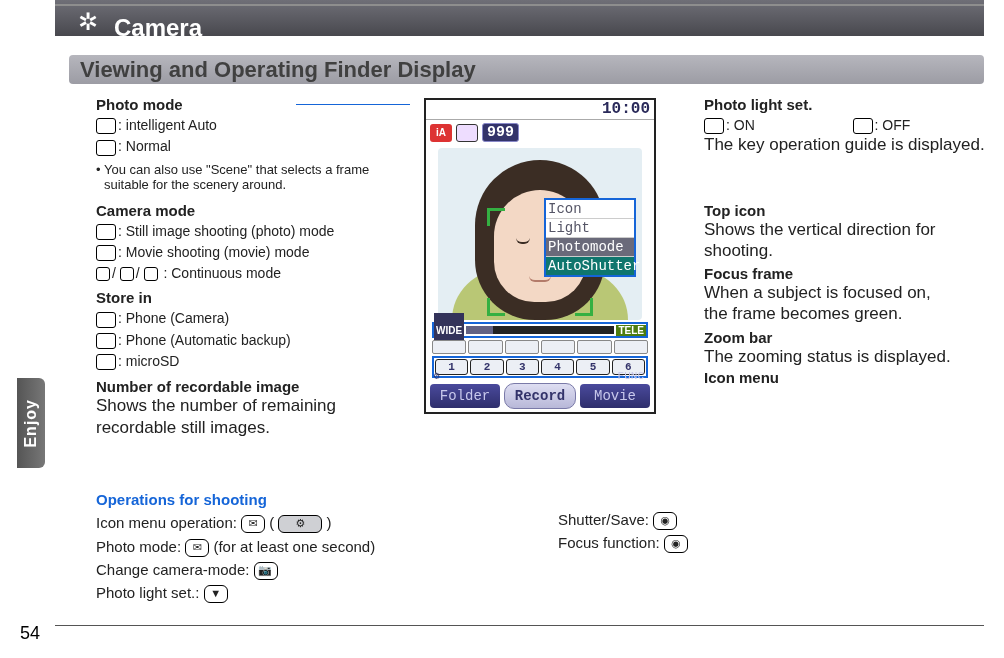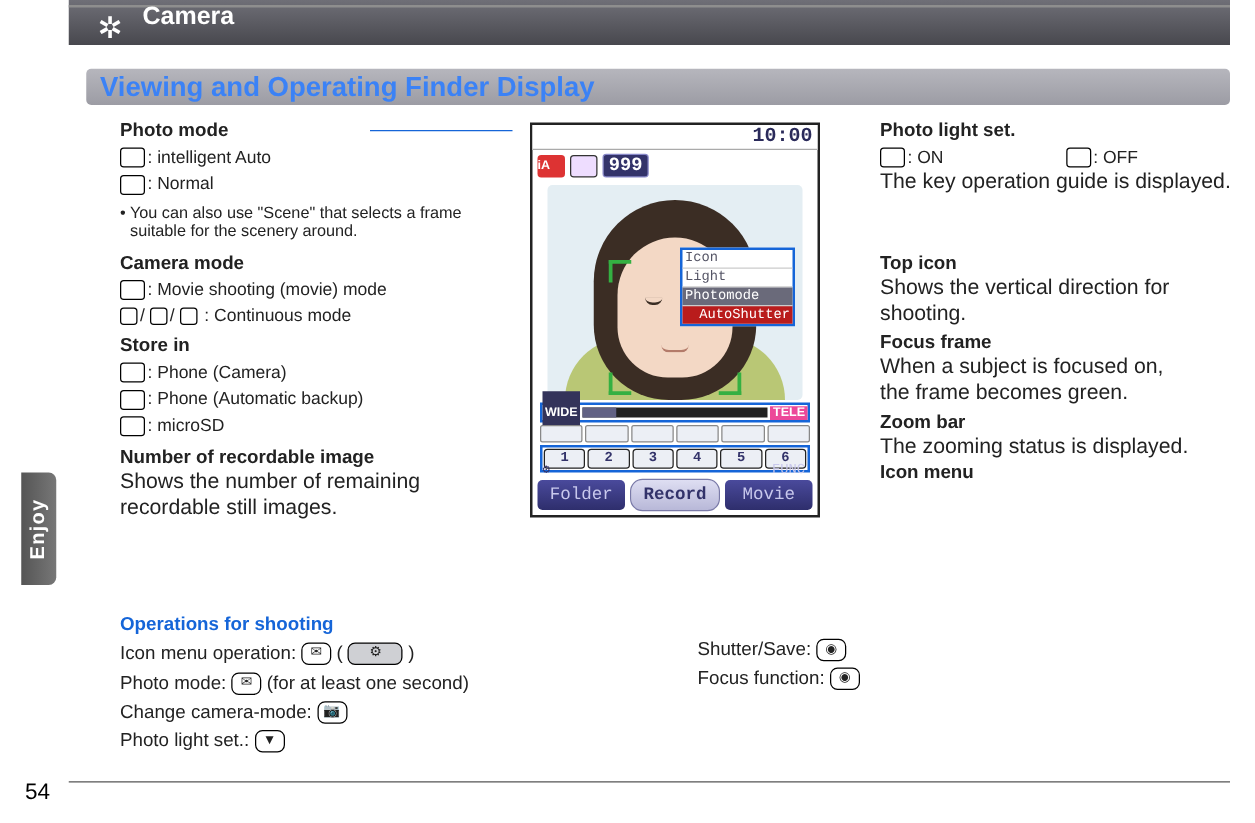--- a/index.html
+++ b/index.html
@@ -10,43 +10,43 @@
     width: 1004px;
     height: 658px;
     position: relative;
     overflow: hidden;
   }
   .top-border { position: absolute; left: 55px; right: 20px; top: 4px; height: 2px; background: #8e8e8e; }
   .shamrock { position: absolute; left: 78px; top: 8px; color: #fff; font-size: 24px; }
   .header-bg { position: absolute; left: 55px; right: 20px; top: 0; height: 36px;
                background: linear-gradient(to bottom, #6f6f77 0%, #48484e 100%);
                border-radius: 0 0 0 0; }
-  .header-title { position: absolute; left: 114px; top: 2px; color: #fff; font-size: 20px; font-weight: bold; }
+  .header-title { position: absolute; left: 114px; top: 14px; color: #fff; font-size: 24px; font-weight: bold; }
   .sub-bg { position: absolute; left: 69px; right: 20px; top: 55px; height: 29px;
             background: linear-gradient(to bottom, #b6b6bd 0%, #9c9ca4 100%); border-radius: 4px; }
-  .sub-title { position: absolute; left: 80px; top: 57px; color: #3b82f6; font-size: 22px; font-weight: bold; }
+  .sub-title { position: absolute; left: 80px; top: 57px; color: #404040; font-size: 22px; font-weight: bold; }
 
   .col { position: absolute; font-size: 14px; color: #222; }
   .h { font-weight: bold; font-size: 15px; }
   .desc { font-size: 17px; line-height: 1.25; }
   .icon-box { display: inline-block; width: 20px; height: 16px; border: 1.5px solid #000; border-radius: 3px;
               vertical-align: middle; margin-right: 2px; background: #fff; }
   .icon-box.s { width: 14px; height: 14px; }
   .row { margin-top: 4px; }
   .bullet-row { padding-left: 8px; text-indent: -8px; font-size: 13px; margin-top: 6px; }
 
   
   .phone { position: absolute; left: 424px; top: 98px; width: 232px; height: 316px; background: #fff;
            border: 2px solid #222; }
   .phone-top { position: absolute; top: 0; left: 0; right: 0; height: 20px; background: #fff;
                border-bottom: 1px solid #aaa; }
   .phone-time { position: absolute; right: 4px; top: 0; font-family: "Courier New", monospace;
                 font-weight: bold; color: #2a2a5a; font-size: 16px; }
   .phone-badge { position:absolute; top: 24px; left: 4px; width: 22px; height: 18px; background:#d33;
-                 border-radius: 3px; color:#fff; font-size:10px; font-weight:bold; text-align:left; line-height:18px;}
+                 border-radius: 3px; color:#fff; font-size:10px; font-weight:bold; text-align:center; line-height:18px;}
   .phone-999 { position: absolute; top: 23px; left: 56px; padding: 0 4px; background:#33336a; color:#fff;
                border-radius:3px; border:1px solid #8888c8; font-family:"Courier New",monospace;
                font-weight:bold; font-size:15px;}
   .phone-cam-square { position:absolute; top:24px; left:30px; width:22px; height:18px; border:1.5px solid #333; border-radius:3px; background:#edf;}
   .face-area { position: absolute; top:48px; left:12px; right:12px; bottom: 92px; background: #e4eef3; border-radius:4px;}
   .hair { position:absolute; top: 12px; left:50%; transform:translateX(-50%); width:130px; height:160px;
           background:#3b2d24; border-radius:65px 65px 60px 60px;}
   .face { position:absolute; top: 42px; left:50%; transform:translateX(-50%); width:92px; height:112px;
           background:#f3d8c5; border-radius:48px 48px 42px 42px;}
   .eye { position:absolute; top:48px; width:14px; height:6px; border-bottom:2px solid #3a2d24; border-radius:0 0 8px 8px;}
@@ -56,32 +56,32 @@
   .body { position:absolute; bottom:0; left:50%; transform:translateX(-50%); width:176px; height:50px;
           background:#b9c775; border-radius:50px 50px 0 0;}
   .focus-frame { position:absolute; top:60px; left:50%; transform:translateX(-50%); width:106px; height:108px;
                  border: none;}
   .corner { position:absolute; width:18px; height:18px; border:3px solid #34b042;}
   .corner.tl{top:0;left:0;border-right:none;border-bottom:none;}
   .corner.tr{top:0;right:0;border-left:none;border-bottom:none;}
   .corner.bl{bottom:0;left:0;border-right:none;border-top:none;}
   .corner.br{bottom:0;right:0;border-left:none;border-top:none;}
   .key-guide-box { position:absolute; top:50px; right:6px; width:92px; border:2px solid #1565d8; background:#fff;
-                   font-size:11px; font-family:"Courier New",monospace; color:#556;}
+                   font-size:14px; font-family:"Courier New",monospace; color:#556;}
   .kg-row { padding:1px 2px; border-bottom:1px solid #ccc; }
-  .kg-row:last-child { border-bottom:none; background:#b91c1c; color:#fff;text-align:right;}
+  .kg-row:last-child { border-bottom:none; background:#0f766e; color:#fff;text-align:right;}
   .kg-row.kg3 { background:#6a6a7a; color:#fff;}
 
   .phone-bottom { position:absolute; left:0; right:0; bottom:0; height:90px; }
   .zoom-strip { position:absolute; top:0; left:6px; right:6px; height:16px; border:2px solid #1565d8;
                background:#fff; font-size:10px; display:flex; align-items:center;}
   .zoom-wide{padding:12px 2px;background:#33335a;color:#fff;font-weight:bold;}
   .zoom-track{flex:1;height:8px;background:#222;margin:0 2px;position:relative;}
   .zoom-fill{position:absolute;left:0;top:0;bottom:0;width:18%;background:#626284;}
-  .zoom-tele{padding:0 2px;background:#ec4899;color:#fff;font-weight:bold;}
+  .zoom-tele{padding:0 2px;background:#4d7c0f;color:#fff;font-weight:bold;}
   .mini-icons{position:absolute;top:18px;left:6px;right:6px;height:14px;display:flex;gap:2px;}
   .mini-icons span{flex:1;background:#eceff5;border:1px solid #888;border-radius:2px;font-size:8px;text-align:center;}
   .icon-menu-strip { position:absolute; top:34px; left:6px; right:6px; height:22px; border:2px solid #1565d8;
                      background:#fff; display:flex; gap:2px; padding:1px;}
   .ims-cell{flex:1;border:1px solid #222;border-radius:3px;display:flex;align-items:center;justify-content:center;
             font-family:"Courier New",monospace;font-weight:bold;color:#33336a;font-size:11px;background:#eceff5;}
   .softkeys{position:absolute;left:4px;right:4px;bottom:2px;height:28px;display:flex;gap:4px;align-items:center;}
   .sk-side{flex:1;background:linear-gradient(#4a4a9c,#2e2e6c);color:#c8c8ec;border-radius:4px;
            font-family:"Courier New",monospace;font-size:14px;text-align:center;padding:4px 0;}
   .sk-mid{flex:1;background:linear-gradient(#dedef2,#b8b8d8);color:#33336a;border:1px solid #7a7aa8;border-radius:10px;
@@ -114,20 +114,21 @@
 <div class="sub-title">Viewing and Operating Finder Display</div>
 
 <div class="col" style="left:96px; top:96px; width:310px;">
   <div class="h">Photo mode</div>
   <div class="stub" style="left:200px;top:8px;width:114px;"></div>
   <div class="row"><span class="icon-box"></span><span>: intelligent Auto</span></div>
   <div class="row"><span class="icon-box"></span><span>: Normal</span></div>
   <div class="bullet-row" style="width:296px;">• You can also use "Scene" that selects a frame suitable for the scenery around.</div>
 
   <div class="h" style="margin-top:10px;">Camera mode</div>
+  <div class="row"><span class="icon-box"></span><span>: Still image shooting (photo) mode</span></div>
   <div class="row"><span class="icon-box"></span><span>: Movie shooting (movie) mode</span></div>
   <div class="row">
     <span class="icon-box s"></span><span>/</span>
     <span class="icon-box s"></span><span>/</span>
     <span class="icon-box s"></span>
     <span>: Continuous mode</span>
   </div>
 
   <div class="h" style="margin-top:8px;">Store in</div>
   <div class="row"><span class="icon-box"></span><span>: Phone (Camera)</span></div>

